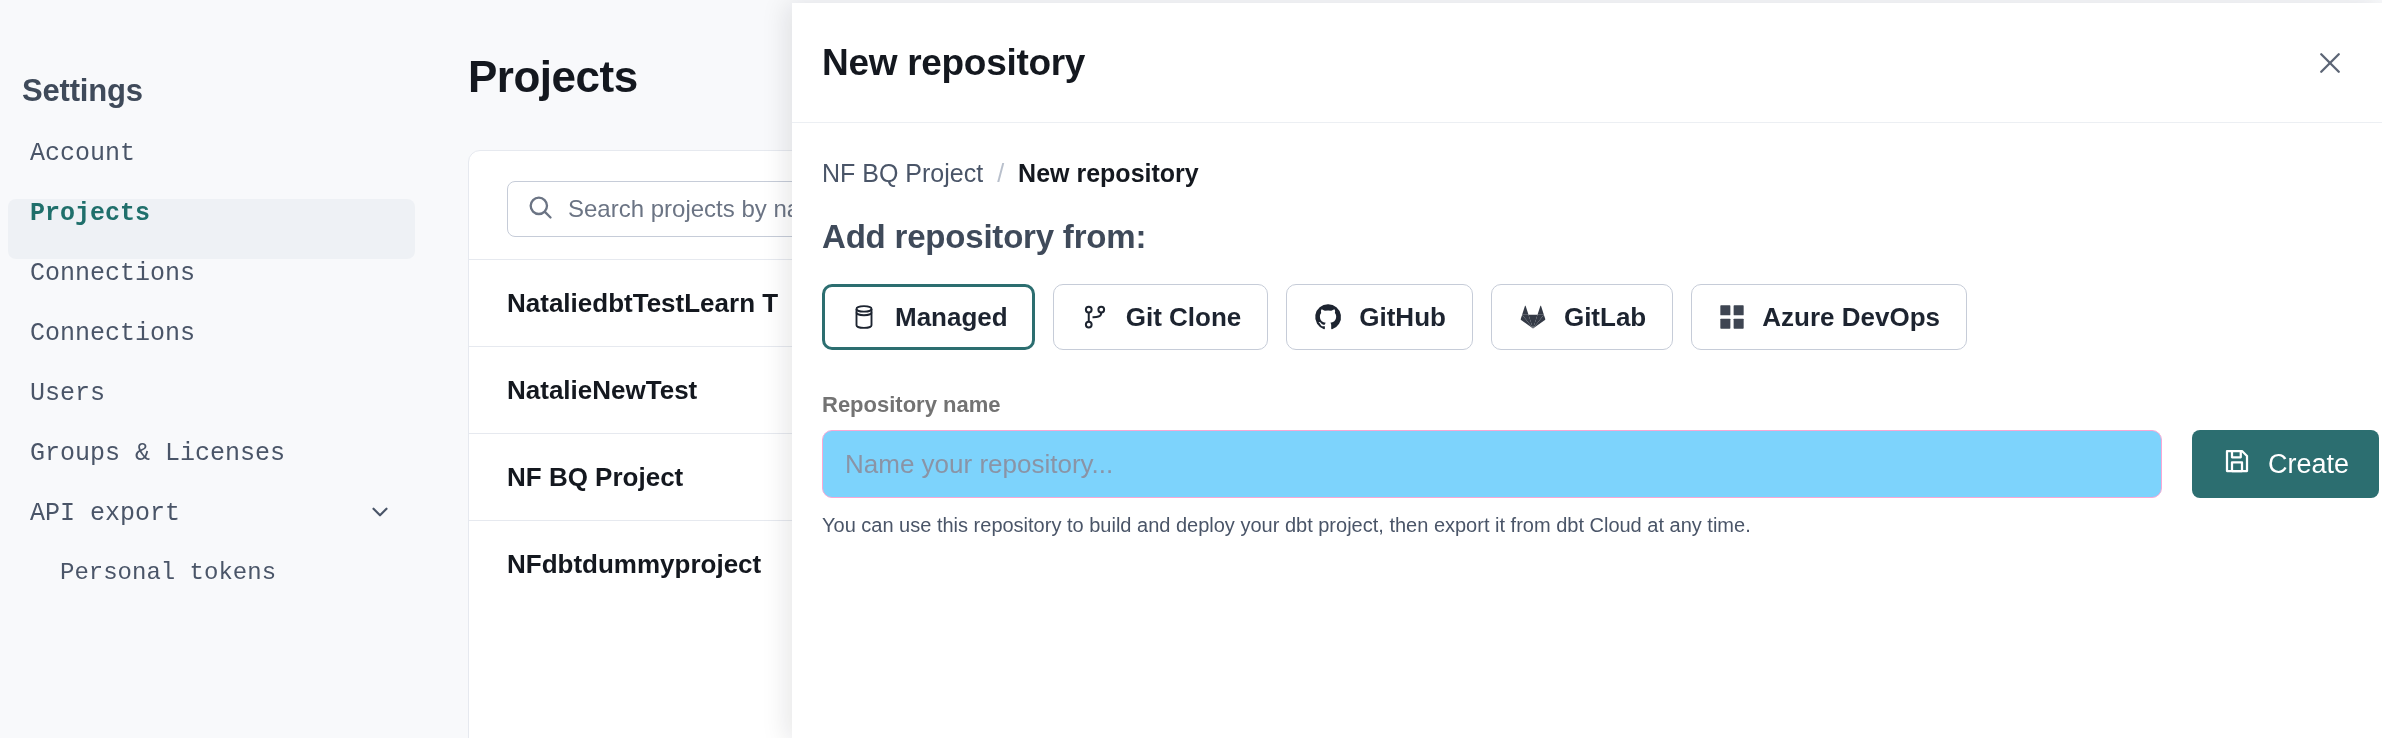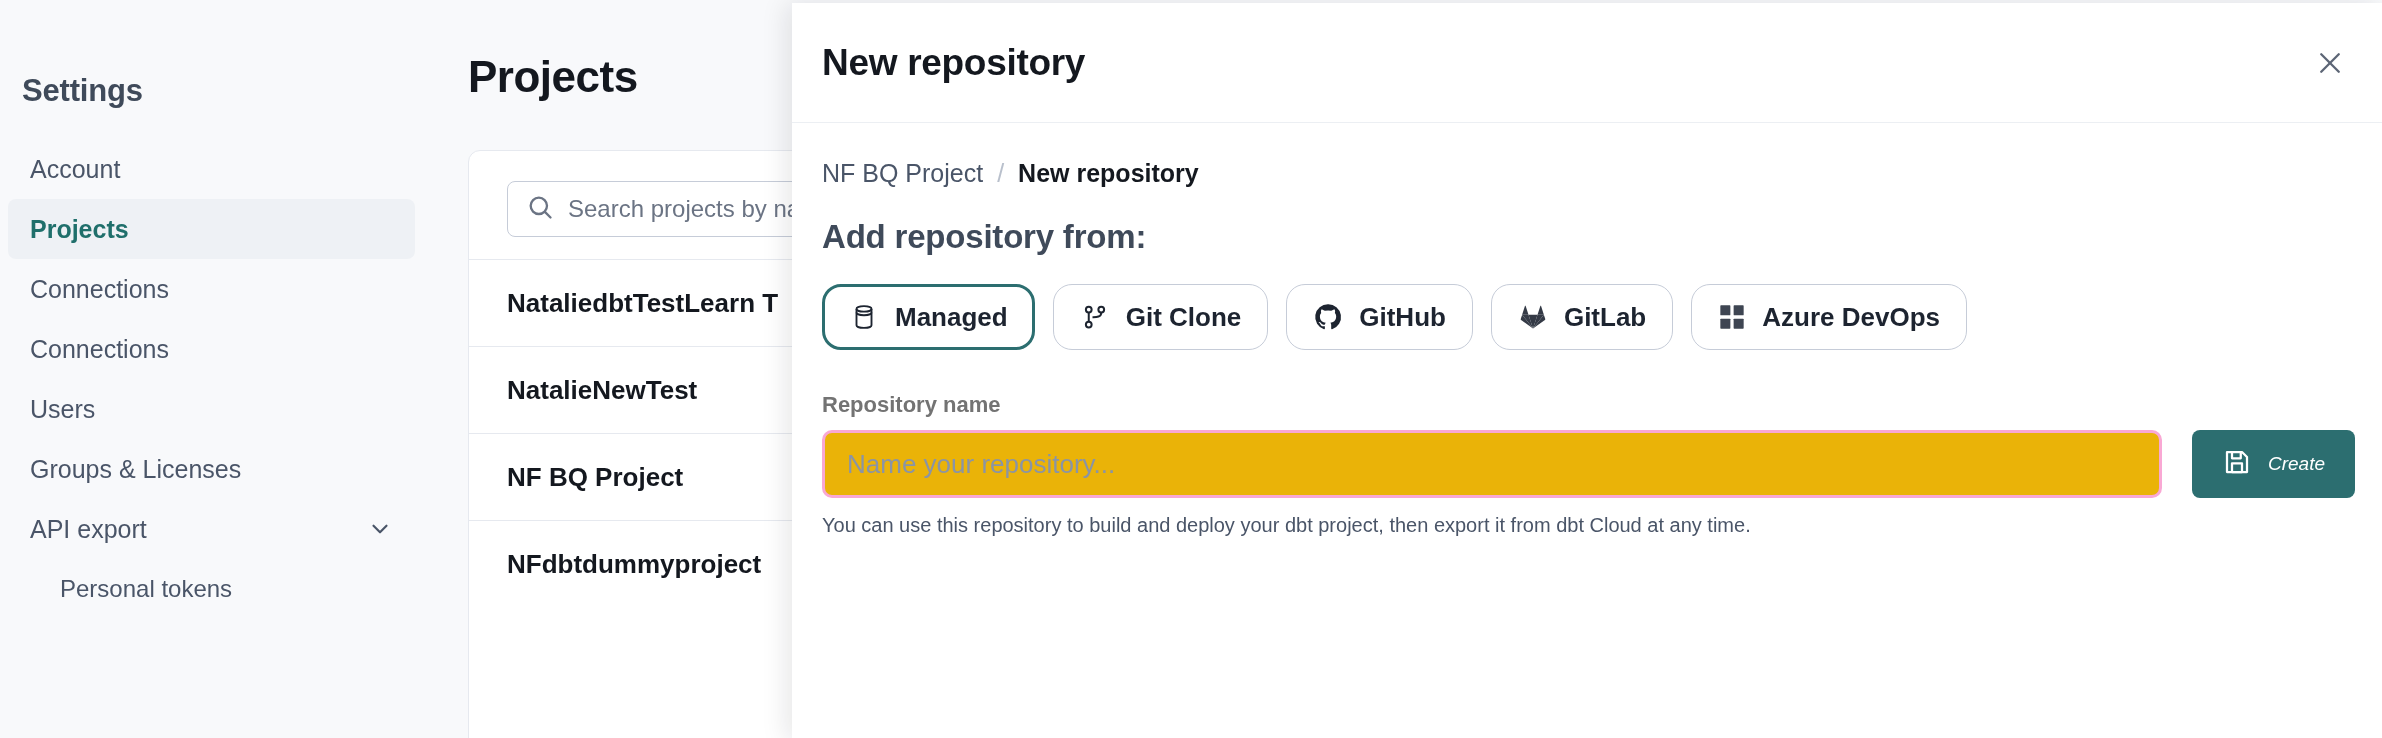--- a/index.html
+++ b/index.html
@@ -32,29 +32,30 @@
   .sidebar-title {
     font-size: 31px;
     font-weight: 700;
     color: #3f4a5a;
     padding: 72px 0 0 22px;
     letter-spacing: -0.2px;
   }
   .nav-list { margin-top: 30px; }
   .nav-item {
     display: flex;
-    align-items: center;
+    align-items: flex-start;
     justify-content: space-between;
     height: 60px;
     padding: 0 22px;
     font-size: 25px;
     color: #4a5568;
     cursor: pointer;
     border-radius: 8px;
     margin: 0 8px;
+    font-family: Liberation Mono, monospace;
   }
   .nav-item.active {
     background: #eef1f5;
     color: #1f6f6b;
     font-weight: 700;
   }
   .nav-item.sub {
     padding-left: 52px;
     font-size: 24px;
   }
@@ -171,21 +172,21 @@
     gap: 18px;
     margin-top: 28px;
   }
   .source-btn {
     display: flex;
     align-items: center;
     gap: 16px;
     height: 66px;
     padding: 0 26px;
     border: 1px solid #c6ccd8;
-    border-radius: 19px;
+    border-radius: 10px;
     background: #ffffff;
     font-size: 26px;
     font-weight: 700;
     color: #1d2430;
     cursor: pointer;
     white-space: nowrap;
   }
   .source-btn.selected {
     border: 3px solid #2c6e70;
     padding: 0 24px;
@@ -202,45 +203,44 @@
   .field-row {
     display: flex;
     align-items: flex-start;
     gap: 30px;
     margin-top: 12px;
   }
   .repo-input {
     flex: 0 0 auto;
     width: 1340px;
     height: 68px;
-    border: 3px solid #f9a8d4;
+    border: 1px solid #f9a8d4;
     border-radius: 10px;
     padding: 0 22px;
     font-size: 26px;
     color: #14181f;
     font-family: "Liberation Sans", sans-serif;
-    background: #eab308;
+    background: #7dd3fc;
   }
   .repo-input::placeholder { color: #8a94a6; }
 
   .create-btn {
     display: flex;
     align-items: center;
     justify-content: center;
     gap: 16px;
     height: 68px;
     padding: 12px 30px;
     background: #2c6e70;
     color: #ffffff;
     border: none;
     border-radius: 8px;
-    font-size: 19px;
+    font-size: 27px;
     font-family: "Liberation Sans", sans-serif;
     cursor: pointer;
-    font-style: italic;
   }
 
   .helper-text {
     font-size: 20px;
     color: #4a5568;
     margin-top: 16px;
   }
 </style>
 </head>
 <body>

